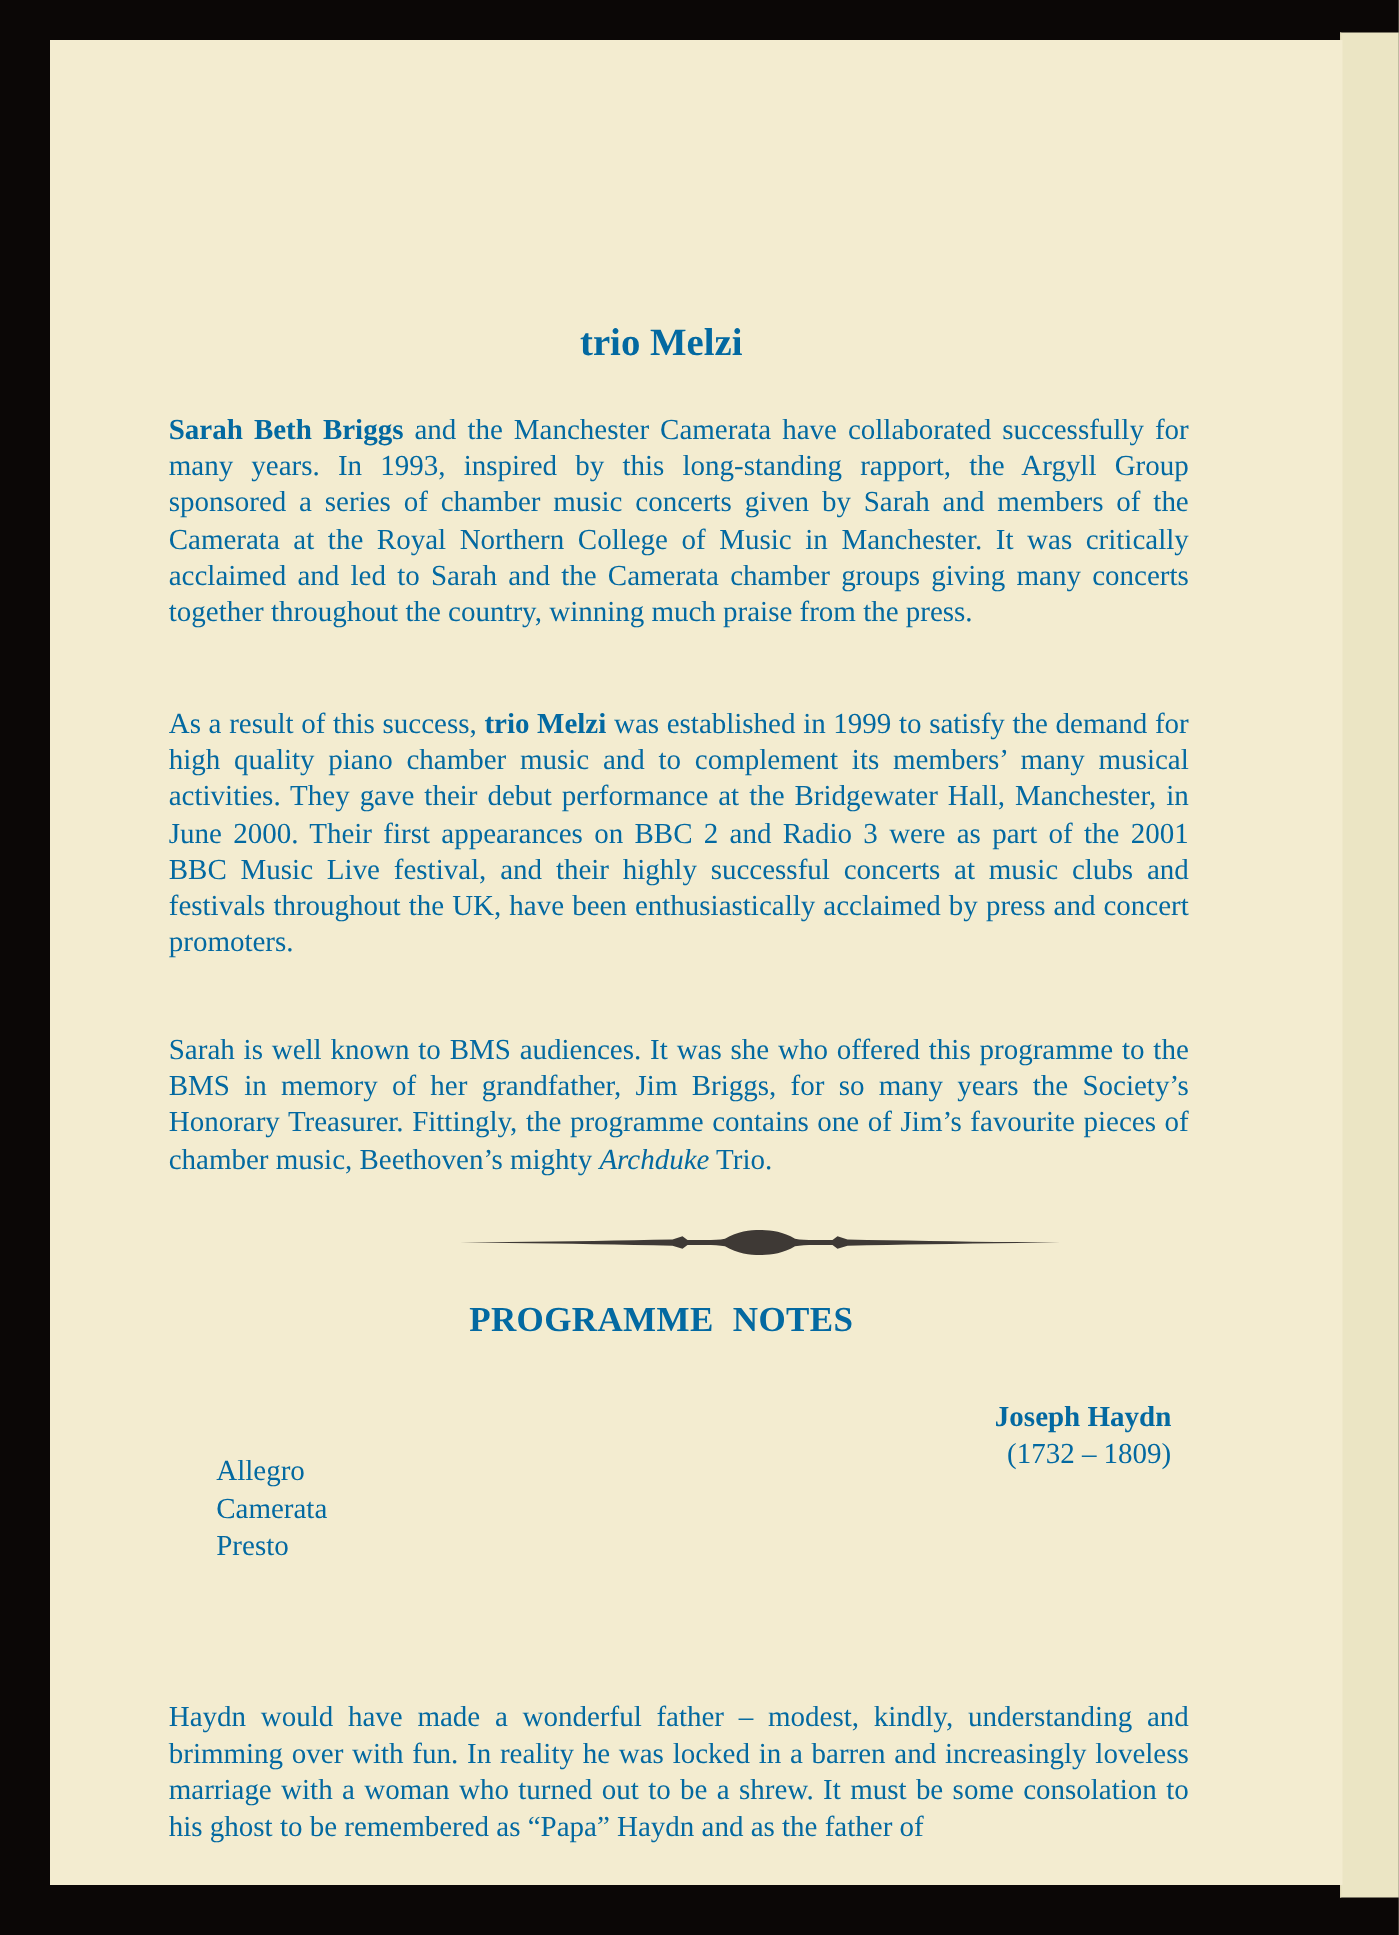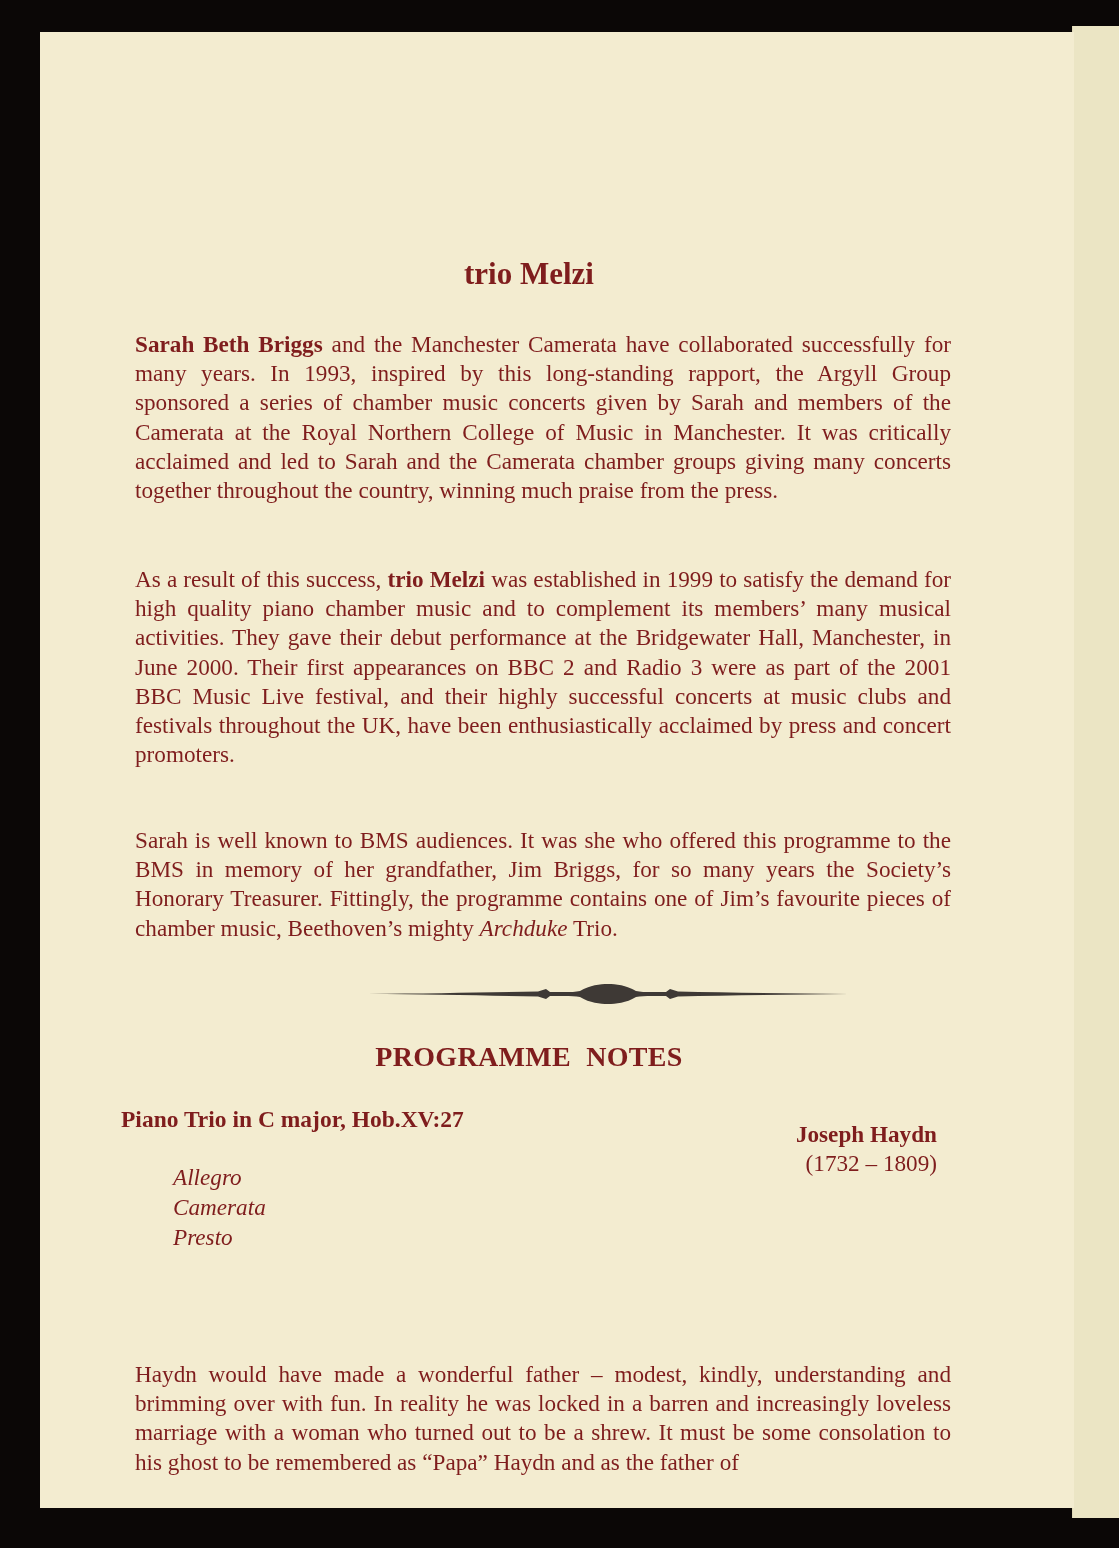--- a/index.html
+++ b/index.html
@@ -11,21 +11,21 @@
   }
   .back-page {
     position: absolute; left: 1072px; top: 26px; width: 60px; height: 1492px;
     background: #ebe5c4;
     border-left: 1px solid #e0d9b6;
     transform: skewY(0deg);
   }
   .page {
     position: absolute; left: 40px; top: 32px; width: 1034px; height: 1476px;
     background: #f3ecd0;
-    color: #7f1d1d;
+    color: #0369a1;
   }
   .content {
     position: absolute; left: 81px; top: 0; width: 816px;
   }
   .title {
     position: absolute; top: 222px; left: 0; width: 100%;
     text-align: center; font-weight: bold; font-size: 31px; line-height: 40px;
   }
   .para {
     position: absolute; left: 0; width: 816px;
@@ -53,21 +53,21 @@
   .work-title {
     position: absolute; left: 0; top: 0; font-weight: bold; font-size: 23.5px; line-height: 30px;
   }
   .composer {
     position: absolute; right: 0; top: 0; text-align: right;
     font-size: 23.2px; line-height: 29px;
   }
   .composer .name { font-weight: bold; display: block; margin-top: 16px; }
   .composer .dates { display: block; }
   .movements {
-    position: absolute; left: 52px; top: 1130px; font-style: italic;
+    position: absolute; left: 52px; top: 1130px; 
     font-size: 23.2px; line-height: 30px;
   }
   .movements div { display: block; }
 </style>
 </head>
 <body>
 
 <div class="back-page"></div>
 
 <div class="page">
@@ -83,21 +83,20 @@
 
     <div class="ornament">
       <svg width="480" height="26" viewBox="0 0 480 26">
         <path d="M0,13 C60,12.5 120,11.5 170,10.5 L178,8 L182,11 C195,11 205,11.5 212,10 C222,4 232,3 240,3 C248,3 258,4 268,10 C275,11.5 285,11 298,11 L302,8 L310,10.5 C360,11.5 420,12.5 480,13 C420,13.5 360,14.5 310,15.5 L302,18 L298,15 C285,15 275,14.5 268,16 C258,22 248,23 240,23 C232,23 222,22 212,16 C205,14.5 195,15 182,15 L178,18 L170,15.5 C120,14.5 60,13.5 0,13 Z" fill="#3e3935"></path>
       </svg>
     </div>
 
     <div class="section-title">PROGRAMME NOTES</div>
 
     <div class="work-row">
-      <div class="work-title">Piano Trio in C major, Hob.XV:27</div>
       <div class="composer">
         <span class="name">Joseph Haydn</span>
         <span class="dates">(1732 – 1809)</span>
       </div>
     </div>
 
     <div class="movements">
       <div>Allegro</div>
       <div>Camerata</div>
       <div>Presto</div>

